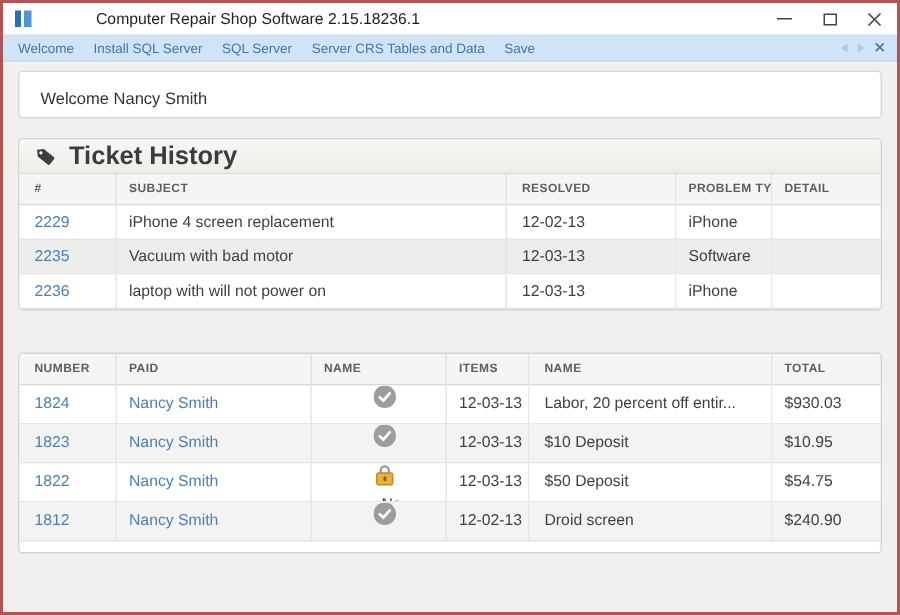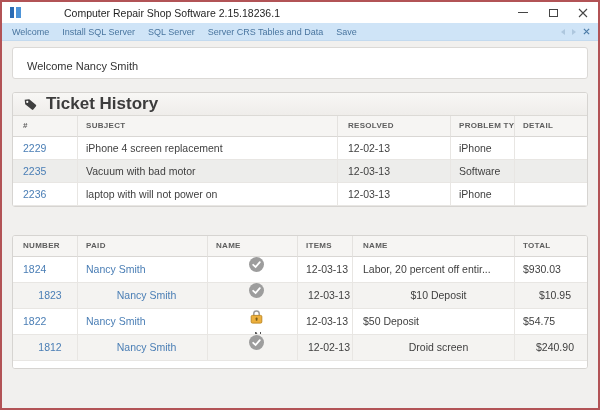--- a/index.html
+++ b/index.html
@@ -38,21 +38,21 @@
         background: #f6f5f3; border-bottom: 1px solid #d9d7d4; border-right: 1px solid #e4e2df;
         padding-left: 8px; white-space: nowrap; overflow: hidden; }
   .td { font-size: 10.5px; color: #3f3f3f; border-right: 1px solid #e8e6e3; border-bottom: 1px solid #e8e6e3;
         padding-left: 8px; white-space: nowrap; overflow: hidden; background: #fff; }
   .grid-ticket  .td { height: 23px; line-height: 22px; }
   .grid-invoice .td { height: 26px; line-height: 25px; }
   .first-col { padding-left: 10px !important; }
   .pad-col   { padding-left: 10px !important; }
   .last-col  { border-right: none !important; }
   .alt-ticket  { background: #ededeb !important; }
-  .alt-invoice { background: #f4f3f1 !important; text-align: center; }
+  .alt-invoice { background: #f4f3f1 !important; }
   .link { color: #4a7eb5; text-decoration: none; cursor: pointer; }
   .paid-td { display: flex; align-items: center; flex-direction: column; }
   .no-label { margin-left: 9px; font-size: 10.5px; color: #3f3f3f; }
   .table-footer { height: 7px; background: #fff; }
   .icon { display: inline-flex; align-items: center; }
 </style>
 </head>
 <body>
 
 <div class="window">

